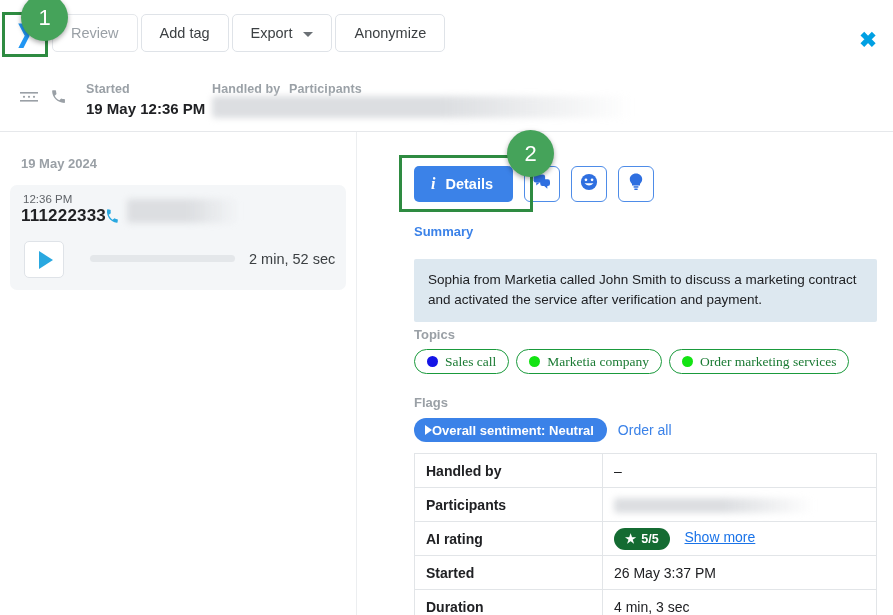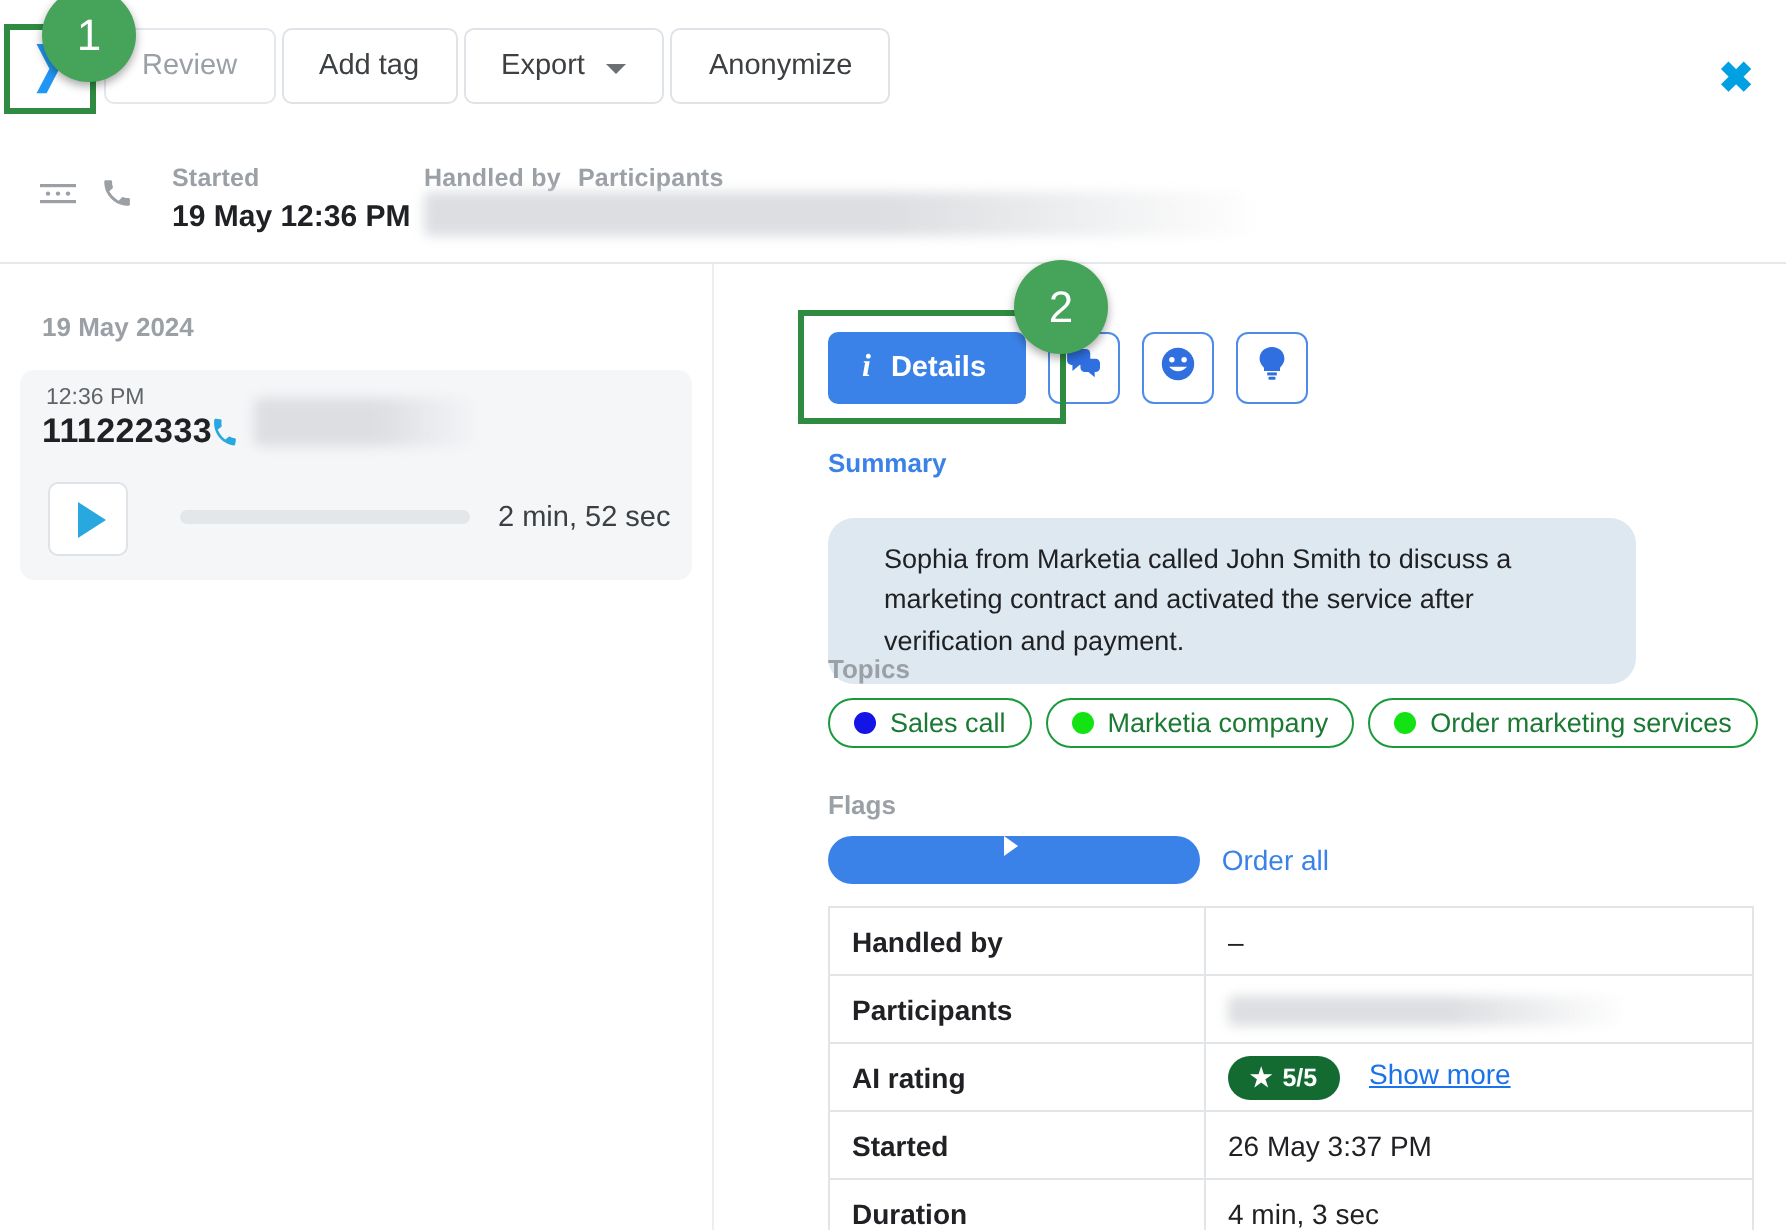--- a/index.html
+++ b/index.html
@@ -108,37 +108,37 @@
     display:flex;align-items:center;gap:10px;padding:0 20px 0 17px;
     font-size:14.5px;font-weight:bold;cursor:pointer;box-sizing:border-box;
   }
   .tab-icon{
     width:36px;height:36px;border:1px solid #4e8ce8;border-radius:6px;background:#fff;
     display:flex;align-items:center;justify-content:center;color:#2f6fe0;font-size:16px;
     cursor:pointer;box-sizing:border-box;
   }
   .sec-title{position:absolute;left:414px;top:224px;font-size:13px;color:#3b82e8;font-weight:bold;}
   .summary-box{
-    position:absolute;left:414px;top:259px;width:404px;
-    background:#dde8f0;border-radius:13px;padding:11px 28px;box-sizing:border-box;
+    position:absolute;left:414px;top:259px;width:463px;
+    background:#dde8f0;border-radius:2px;padding:11px 14px;box-sizing:border-box;
     font-size:13.5px;line-height:1.5;color:#202124;
   }
   .sub-label{position:absolute;font-size:13px;color:#9aa0a6;font-weight:bold;}
-  .chips{position:absolute;left:414px;top:349px;display:flex;gap:7px;align-items:center;}
+  .chips{position:absolute;left:414px;top:349px;display:flex;gap:7px;align-items:center;font-family:Liberation Serif, serif;}
   .chip{
     height:25px;border:1px solid #1a9a3c;border-radius:14px;background:#fff;
     display:flex;align-items:center;gap:7px;padding:0 12px;
     font-size:13.5px;color:#1a7a33;cursor:pointer;box-sizing:border-box;
   }
   .dot{width:11px;height:11px;border-radius:50%;display:inline-block;}
   .flagrow{position:absolute;left:414px;top:418px;display:flex;align-items:center;gap:11px;}
   .flagpill{
     height:24px;background:#3b82e8;border-radius:13px;color:#fff;
-    display:flex;align-items:center;gap:16px;padding:0 13px 0 11px;
-    font-size:13px;font-weight:bold;cursor:pointer;box-sizing:border-box;flex-direction:column;
+    display:flex;align-items:center;gap:0;padding:0 13px 0 11px;
+    font-size:13px;font-weight:bold;cursor:pointer;box-sizing:border-box;
   }
   .flagtri{width:0;height:0;border-top:5px solid transparent;border-bottom:5px solid transparent;border-left:7px solid #fff;}
   .showall{font-size:14px;color:#3b82e8;cursor:pointer;}
 
   
   .dtable{
     position:absolute;left:414px;top:453px;width:463px;
     border-collapse:collapse;font-size:14px;table-layout:fixed;
   }
   .dtable td{border:1px solid #e2e5e8;height:33px;padding:0 11px;vertical-align:middle;}

